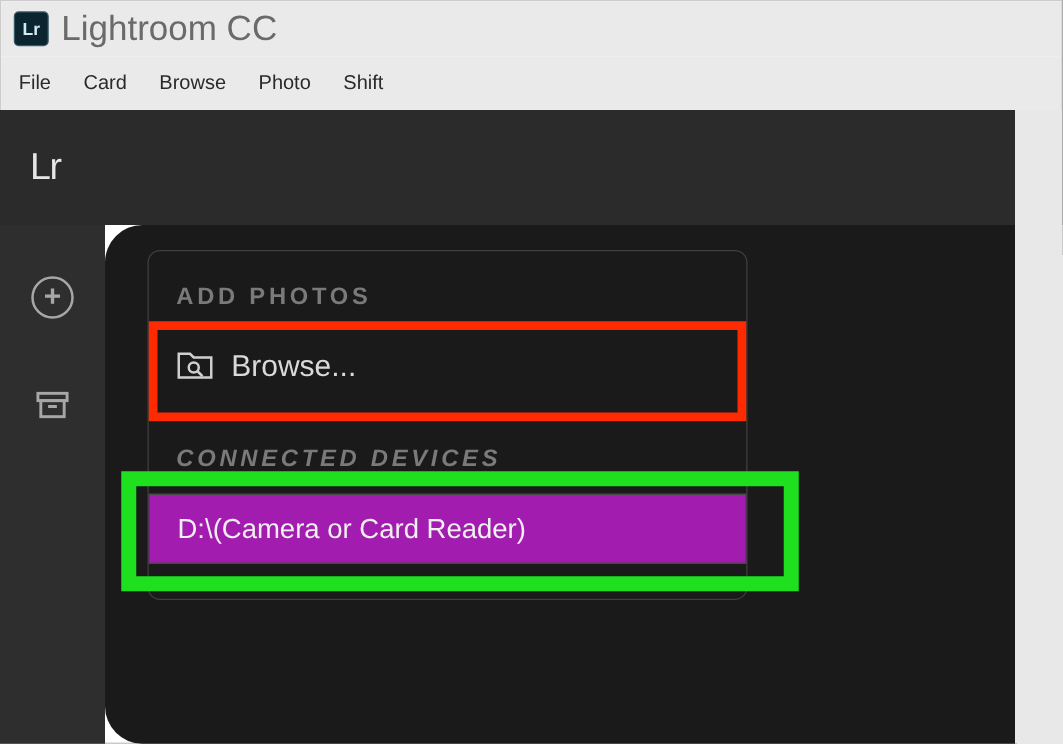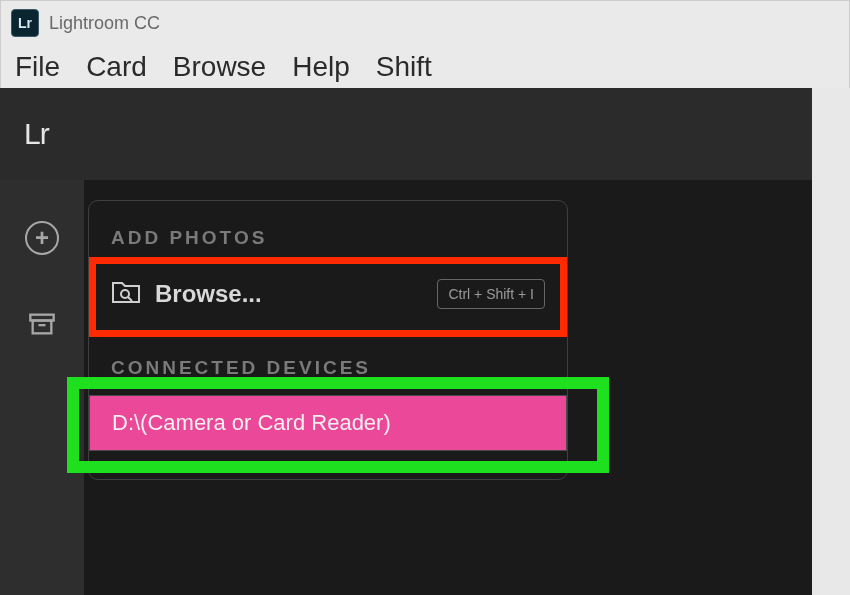--- a/index.html
+++ b/index.html
@@ -27,32 +27,32 @@
     display: flex;
     align-items: center;
     justify-content: center;
     font-weight: bold;
     font-size: 14px;
     border-radius: 4px;
     border: 1px solid #3a5a68;
   }
   .app-title {
     color: #6a6a6a;
-    font-size: 18px;
+    font-size: 28px;
   }
   .menubar {
     height: 44px;
     background: #eaeaea;
     display: flex;
     align-items: center;
     padding: 0 14px;
     gap: 26px;
     border-bottom: 1px solid #d0d0d0;
   }
-  .menu-item { color: #2a2a2a; font-size: 28px; cursor: pointer; }
+  .menu-item { color: #2a2a2a; font-size: 16px; cursor: pointer; }
   .header-strip {
     position: absolute;
     top: 88px;
     left: 0;
     right: 0;
     height: 92px;
     background: #2b2b2b;
     display: flex;
     align-items: center;
     padding-left: 24px;
@@ -92,21 +92,22 @@
     color: #a7a7a7; font-size: 24px; font-weight: 600;
   }
   .archive-icon svg { width: 28px; height: 28px; }
   .main-panel {
     position: absolute;
     top: 180px;
     left: 84px;
     right: 0;
     bottom: 0;
     background: #1a1a1a;
-    padding: 20px 0 0 4px;
+    padding: 20px 0 0 34px;
+    border-radius: 30px;
   }
   .panel-card {
     width: 480px;
     border: 1px solid #3f3f3f;
     border-radius: 10px;
     padding: 18px 0 28px 0;
   }
   .section-title {
     color: #7a7a7a;
     font-size: 19px;
@@ -120,38 +121,37 @@
     display: flex;
     align-items: center;
     padding: 0 22px;
     gap: 14px;
     cursor: pointer;
   }
   .browse-label {
     color: #d9d9d9;
     font-size: 24px;
     flex: 1;
-    font-weight: bold;
   }
   .shortcut-badge {
     border: 1.5px solid #666;
     border-radius: 4px;
     padding: 6px 10px;
     color: #9a9a9a;
     font-size: 14px;
   }
   .red-highlight {
     position: absolute;
     border: 7px solid #ff2a00;
     pointer-events: none;
   }
   .device-row {
     margin: 4px -22px 0 -22px;
     height: 56px;
-    background: #ec4899;
+    background: #a21caf;
     border: 1px solid #4a4a4a;
     display: flex;
     align-items: center;
     padding: 0 22px;
     color: #f0f0f0;
     font-size: 22px;
     cursor: pointer;
   }
   .green-highlight {
     position: absolute;
@@ -175,21 +175,21 @@
   <div class="app-icon">
     <span>Lr</span>
   </div>
   <div class="app-title">Lightroom CC</div>
 </div>
 
 <div class="menubar">
   <div class="menu-item">File</div>
   <div class="menu-item">Card</div>
   <div class="menu-item">Browse</div>
-  <div class="menu-item">Help</div>
+  <div class="menu-item">Photo</div>
   <div class="menu-item">Shift</div>
 </div>
 
 <div class="header-strip">
   <div class="lr-logo">Lr</div>
 </div>
 
 <div class="left-rail">
   <div class="rail-btn">
     <div class="plus-circle">+</div>
@@ -210,26 +210,25 @@
     <div style="position:relative;">
       <div class="browse-row">
         <span>
           <svg width="30" height="26" viewBox="0 0 30 26">
             <path d="M2 4 h9 l3 3 h14 v16 h-26 z" fill="none" stroke="#cfcfcf" stroke-width="2"></path>
             <circle cx="14" cy="15" r="4" fill="none" stroke="#cfcfcf" stroke-width="2"></circle>
             <line x1="17" y1="18" x2="21" y2="22" stroke="#cfcfcf" stroke-width="2"></line>
           </svg>
         </span>
         <span class="browse-label">Browse...</span>
-        <span class="shortcut-badge">Ctrl + Shift + I</span>
       </div>
       <div class="red-highlight" style="left:0; right:0; top:-4px; height:80px;"></div>
     </div>
 
-    <div class="section-title" style="padding-top:26px;">CONNECTED DEVICES</div>
+    <div class="section-title" style="padding-top:26px;font-style:italic;">CONNECTED DEVICES</div>
 
     <div class="device-container">
       <div class="device-row">
         <span>D:\(Camera or Card Reader)</span>
       </div>
       <div class="green-highlight" style="left:-22px; right:-42px; top:-18px; height:96px;"></div>
     </div>
   </div>
 </div>
 

